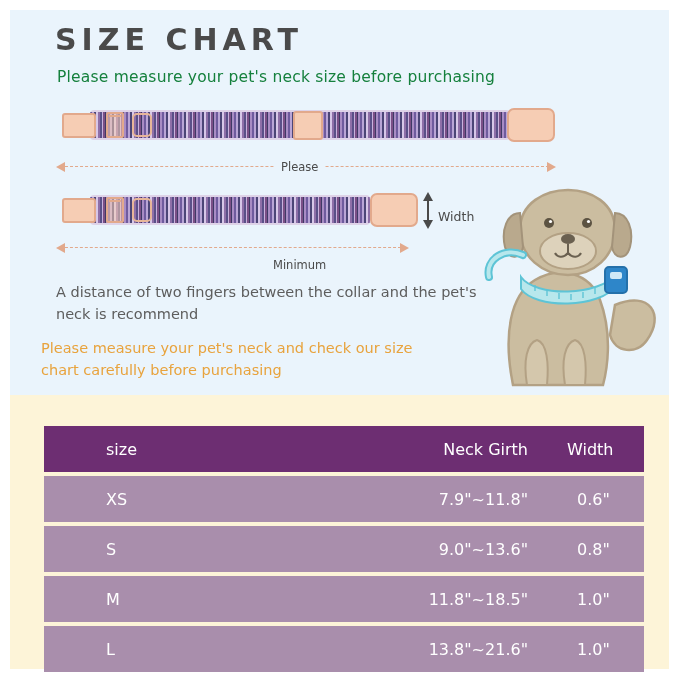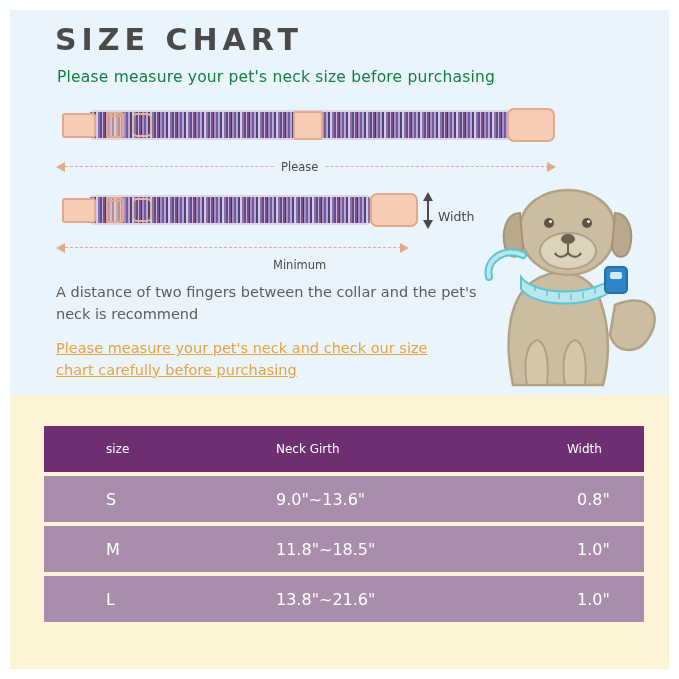--- a/index.html
+++ b/index.html
@@ -127,46 +127,45 @@
   }
   .vline{position:absolute;width:1.5px;background:#4a4a4a;}
   
   .note{
     position:absolute;left:46px;top:272px;
     width:430px;
     font-size:14.5px;line-height:1.5;
     color:#5d5d5d;
   }
   .warn{
-    position:absolute;left:46px;top:328px;
+    position:absolute;left:31px;top:328px;
     width:400px;
     font-size:14.5px;line-height:1.5;
     color:#e8a33d;
-    text-decoration:underline;
   }
   
   .dog{position:absolute;left:455px;top:175px;width:205px;height:215px;}
   
   .table{
     position:absolute;
     left:34px;top:412px;
     width:600px;
     border-collapse:separate;
     border-spacing:0 4px;
   }
   .table th,.table td{
     font-size:16px;
     color:#ffffff;
-    text-align:left;
+    text-align:right;
     height:44px;
     font-weight:normal;
   }
   .table thead th{
     background:#6d2e72;
-    font-size:12px;
+    font-size:16px;
   }
   .table thead th:first-child,.table tbody td:first-child{
     text-align:left;padding-left:62px;width:168px;
   }
   .table tbody td{
     background:#a98eac;
   }
   .table tbody td:nth-child(2){width:252px;}
   .table tbody td:nth-child(3){text-align:left;padding-left:48px;}
   .table thead th:nth-child(3){text-align:left;padding-left:38px;}
@@ -269,20 +268,25 @@
   <table class="table">
     <thead>
       <tr>
         <th>size</th>
         <th>Neck Girth</th>
         <th>Width</th>
       </tr>
     </thead>
     <tbody>
       <tr>
+        <td>XS</td>
+        <td>7.9"~11.8"</td>
+        <td>0.6"</td>
+      </tr>
+      <tr>
         <td>S</td>
         <td>9.0"~13.6"</td>
         <td>0.8"</td>
       </tr>
       <tr>
         <td>M</td>
         <td>11.8"~18.5"</td>
         <td>1.0"</td>
       </tr>
       <tr>

